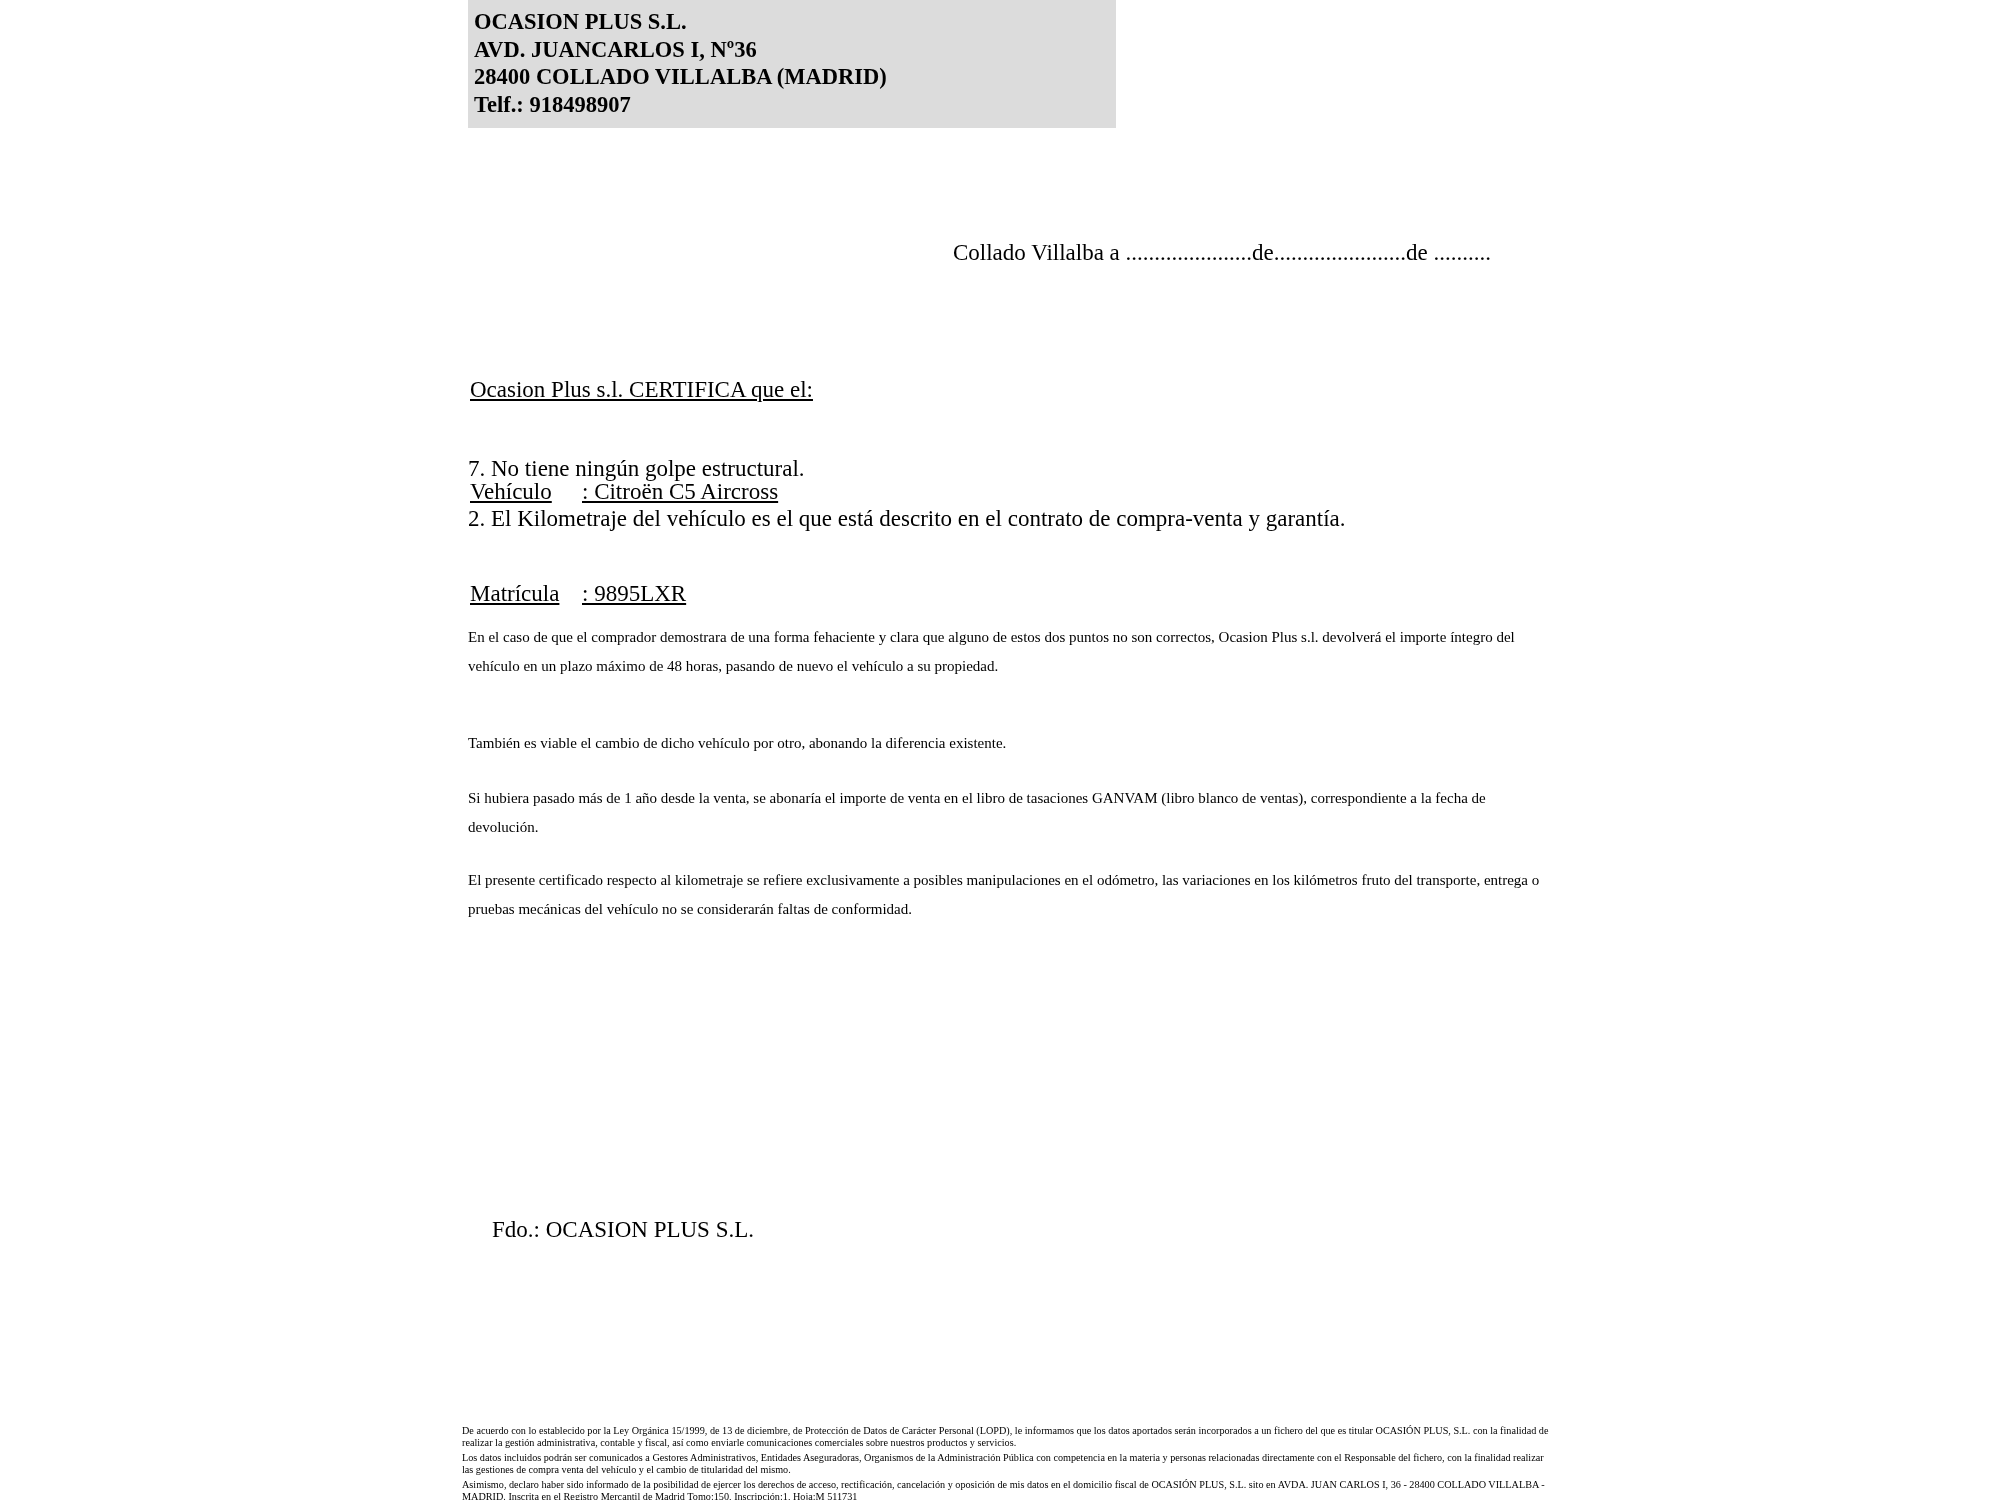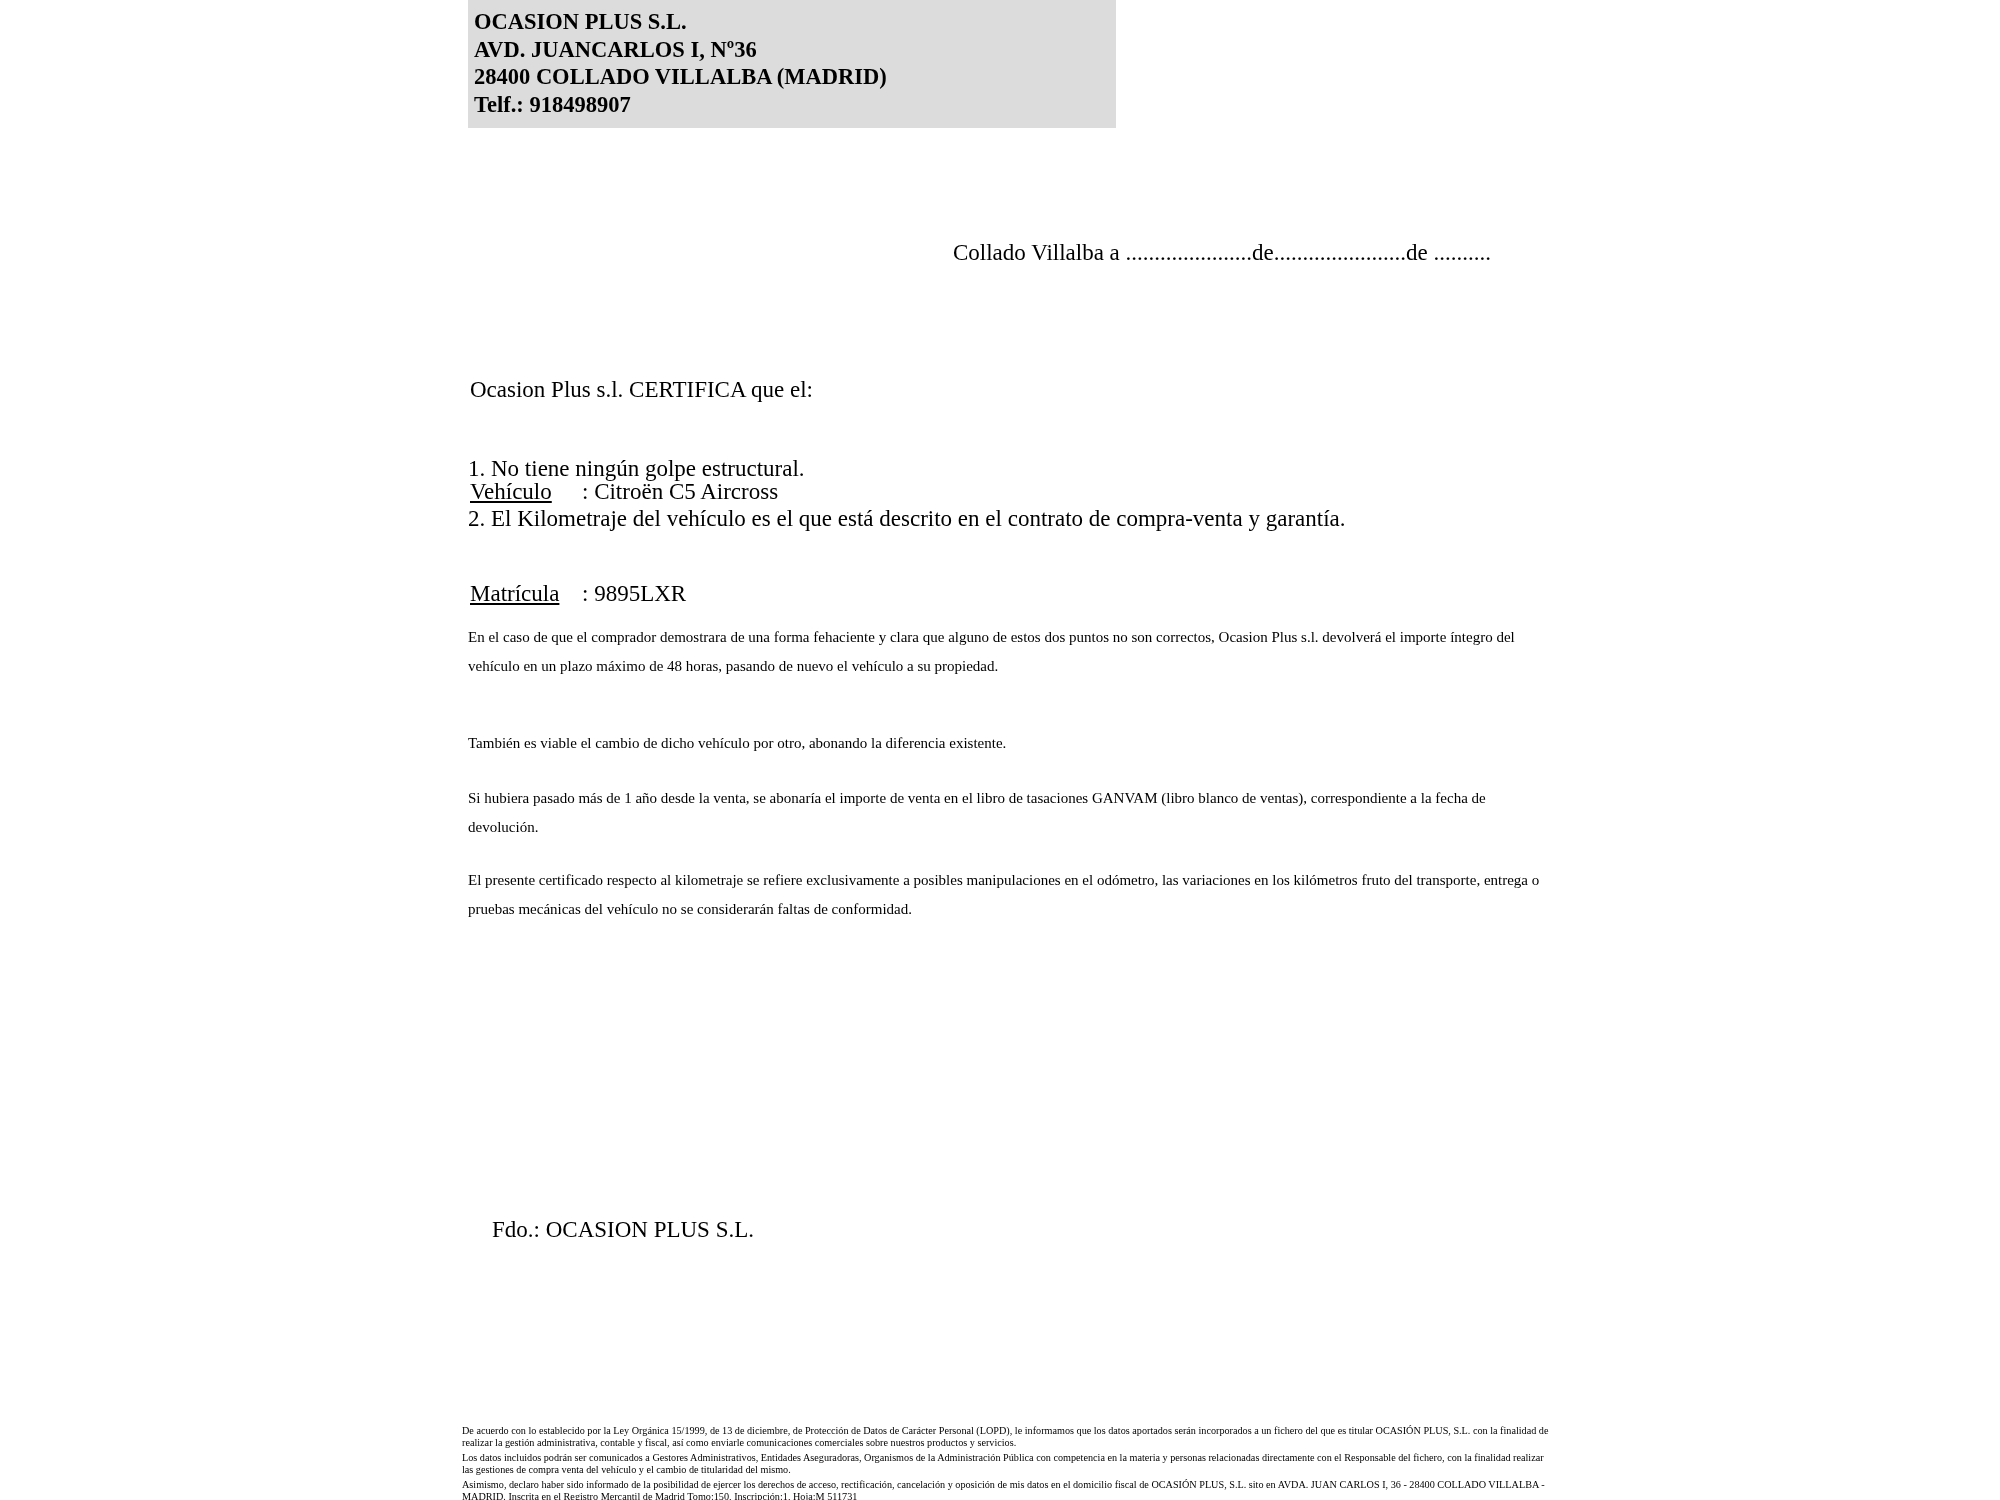--- a/index.html
+++ b/index.html
@@ -57,20 +57,21 @@
   .certify {
     position: absolute;
     left: 470px;
     top: 305px;
     font-size: 23px;
     line-height: 34px;
     white-space: pre;
   }
   .certify .row {
     white-space: pre;
+    text-decoration: underline;
   }
   .label-underline {
     text-decoration: underline;
   }
   .kv-key {
     display: inline-block;
     width: 112px;
   }
 
   
@@ -136,21 +137,21 @@
   </div>
 
   <div class="date-line">Collado Villalba a ......................de.......................de ..........</div>
 
   <div class="certify">
     <div class="row">Ocasion Plus s.l. CERTIFICA que el:</div>
     <div class="row"><span class="kv-key label-underline">Vehículo</span><span>: Citroën C5 Aircross</span></div>
     <div class="row"><span class="kv-key label-underline">Matrícula</span><span>: 9895LXR</span></div>
   </div>
 
-  <div class="point point-1">1. No tiene ningún golpe estructural.</div>
+  <div class="point point-1">7. No tiene ningún golpe estructural.</div>
   <div class="point point-2">2. El Kilometraje del vehículo es el que está descrito en el contrato de compra-venta y garantía.</div>
 
   <div class="para para-1">En el caso de que el comprador demostrara de una forma fehaciente y clara que alguno de estos dos puntos no son correctos, Ocasion Plus s.l. devolverá el importe íntegro del vehículo en un plazo máximo de 48 horas, pasando de nuevo el vehículo a su propiedad.</div>
   <div class="para para-2">También es viable el cambio de dicho vehículo por otro, abonando la diferencia existente.</div>
   <div class="para para-3">Si hubiera pasado más de 1 año desde la venta, se abonaría el importe de venta en el libro de tasaciones GANVAM (libro blanco de ventas), correspondiente a la fecha de devolución.</div>
   <div class="para para-4">El presente certificado respecto al kilometraje se refiere exclusivamente a posibles manipulaciones en el odómetro, las variaciones en los kilómetros fruto del transporte, entrega o pruebas mecánicas del vehículo no se considerarán faltas de conformidad.</div>
 
   <div class="signature">Fdo.: OCASION PLUS S.L.</div>
 
   <div class="legal">

